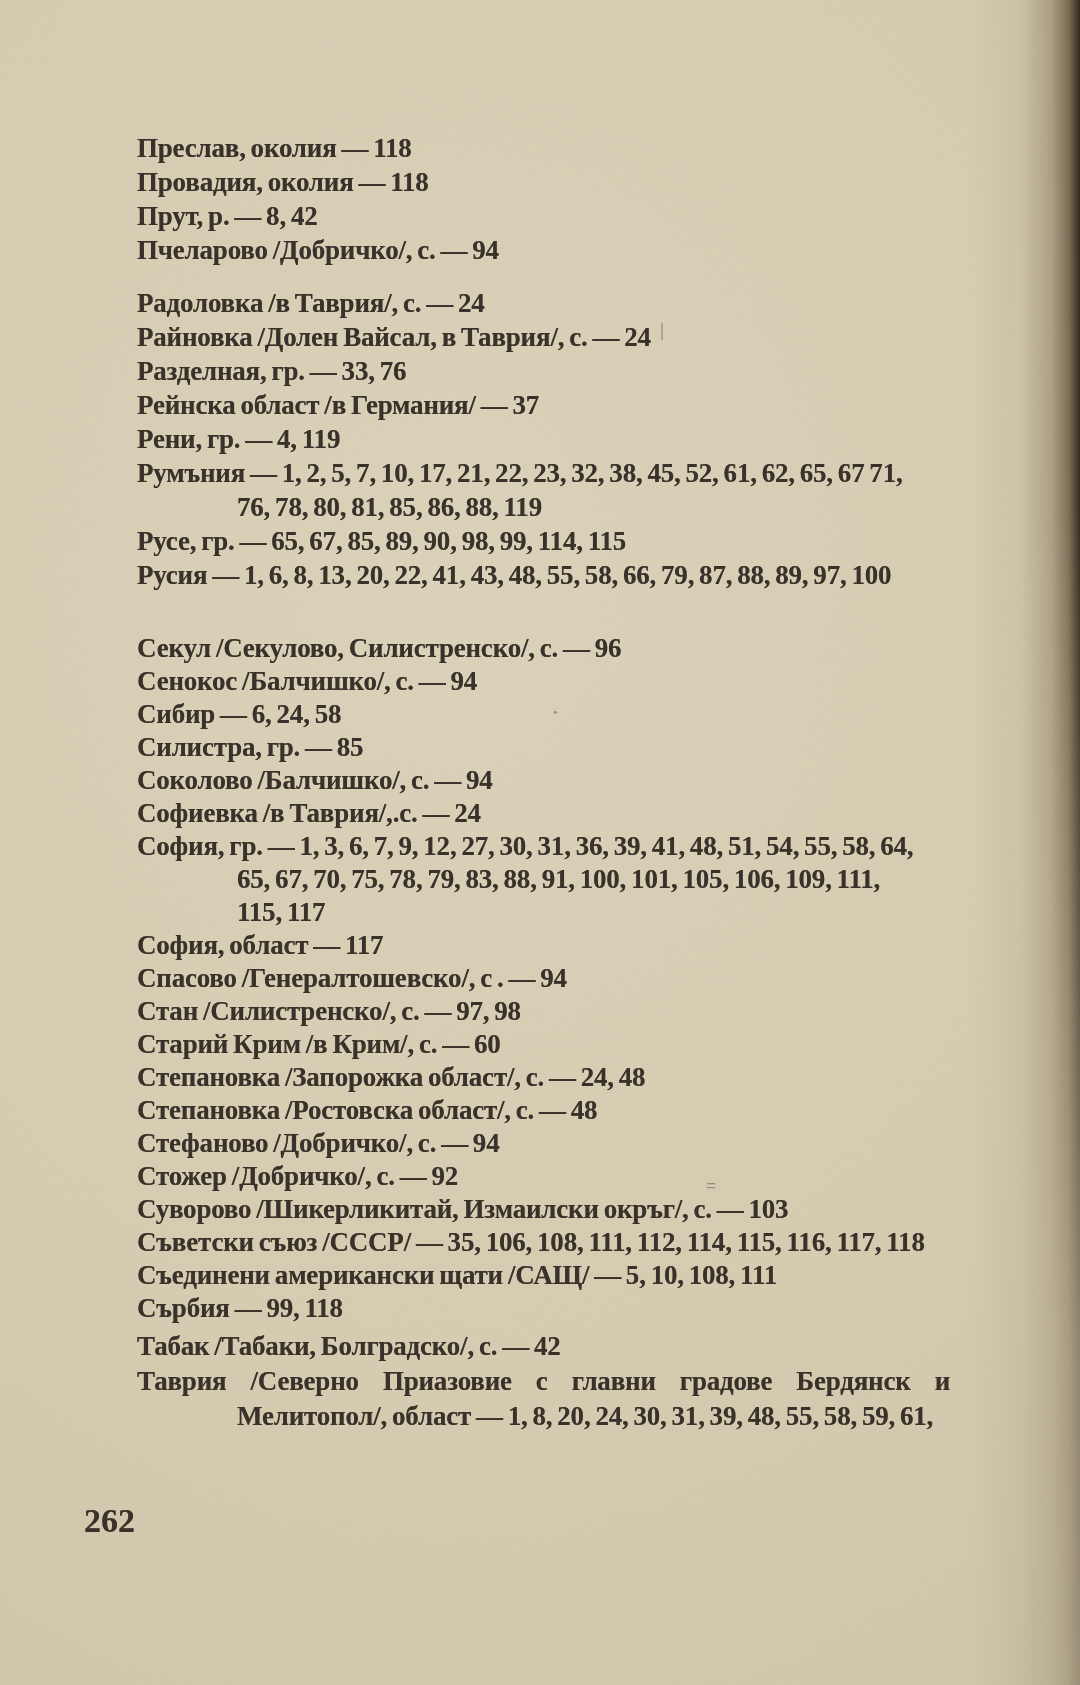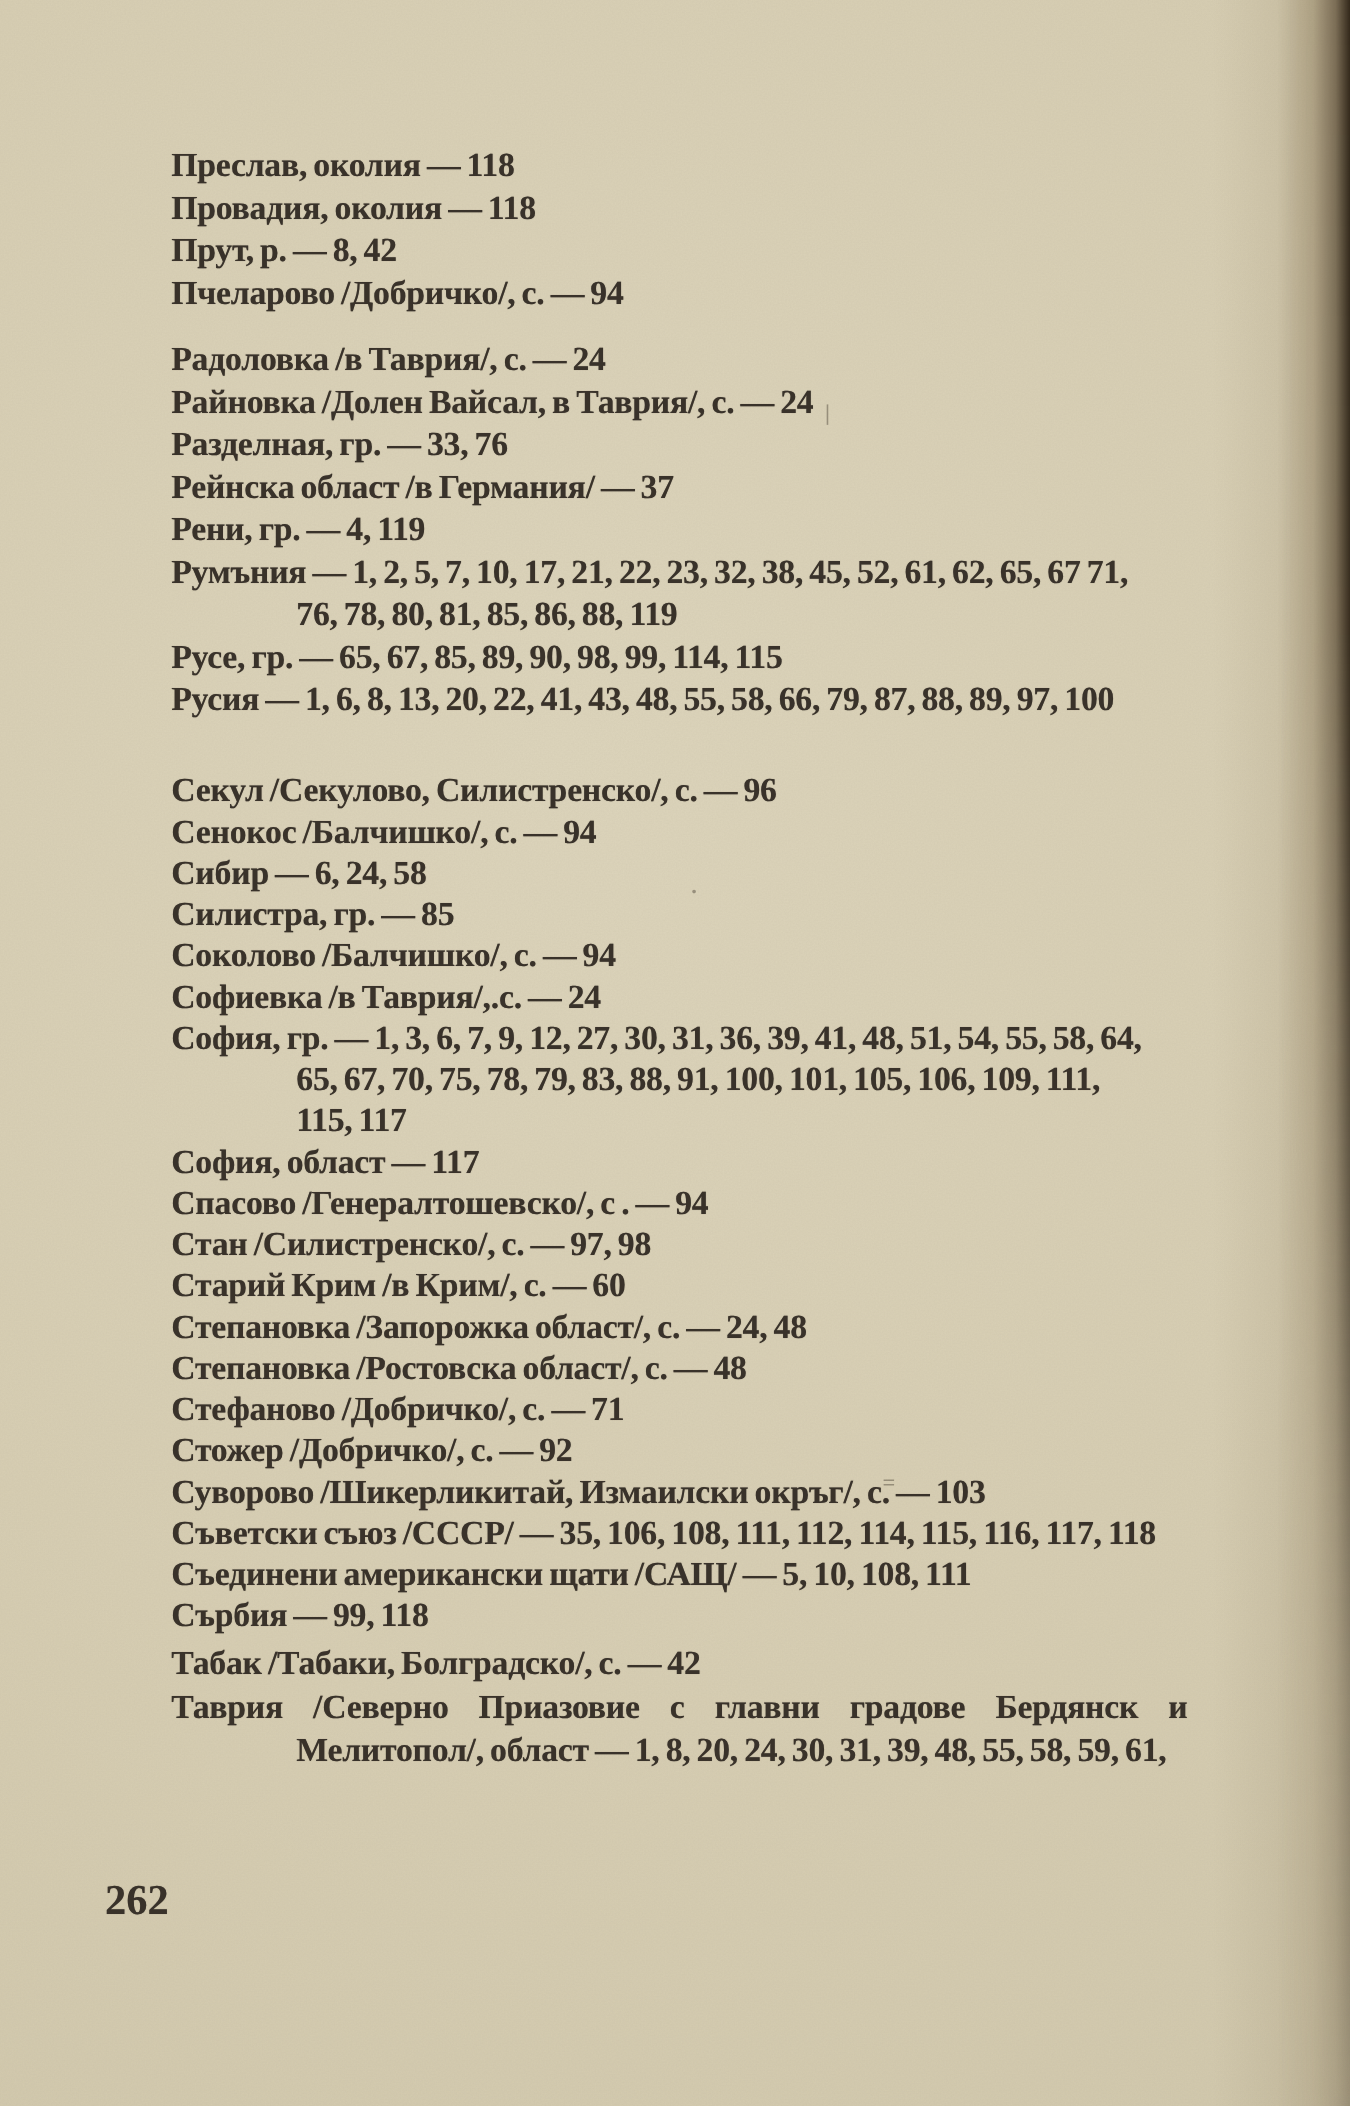--- a/index.html
+++ b/index.html
@@ -9,21 +9,21 @@
     overflow:hidden;
     background:radial-gradient(120% 90% at 42% 35%, #ddd5bc 0%, #d7ceb3 52%, #cfc6aa 100%);
     font-family:"Liberation Serif","DejaVu Serif",serif;
     color:#39322a;
   }
   .grain{
     position:absolute;left:0;top:0;width:100%;height:100%;
     pointer-events:none;
   }
   .content{
-    position:absolute;left:137px;top:115px;width:843px;
+    position:absolute;left:137px;top:131px;width:843px;
     font-size:27px;font-weight:700;
     letter-spacing:-0.2px;
     text-shadow:0 0 0.6px rgba(57,50,42,0.55);
     white-space:nowrap;
   }
   .section .line{line-height:var(--lh,34px);word-spacing:-0.06em;}
   .section-P{--lh:34px;}
   .section-R{--lh:34px;margin-top:19px;}
   .section-S{--lh:33px;margin-top:40px;}
   .section-T{--lh:35px;margin-top:4px;}
@@ -97,21 +97,21 @@
         <div class="line">Софиевка /в Таврия/,.с. — 24</div>
         <div class="line">София, гр. — 1, 3, 6, 7, 9, 12, 27, 30, 31, 36, 39, 41, 48, 51, 54, 55, 58, 64,</div>
         <div class="line cont">65, 67, 70, 75, 78, 79, 83, 88, 91, 100, 101, 105, 106, 109, 111,</div>
         <div class="line cont">115, 117</div>
         <div class="line">София, област — 117</div>
         <div class="line">Спасово /Генералтошевско/, с . — 94</div>
         <div class="line">Стан /Силистренско/, с. — 97, 98</div>
         <div class="line">Старий Крим /в Крим/, с. — 60</div>
         <div class="line">Степановка /Запорожка област/, с. — 24, 48</div>
         <div class="line">Степановка /Ростовска област/, с. — 48</div>
-        <div class="line">Стефаново /Добричко/, с. — 71</div>
+        <div class="line">Стефаново /Добричко/, с. — 94</div>
         <div class="line">Стожер /Добричко/, с. — 92</div>
         <div class="line">Суворово /Шикерликитай, Измаилски окръг/, с. — 103</div>
         <div class="line">Съветски съюз /СССР/ — 35, 106, 108, 111, 112, 114, 115, 116, 117, 118</div>
         <div class="line">Съединени американски щати /САЩ/ — 5, 10, 108, 111</div>
         <div class="line">Сърбия — 99, 118</div>
       </div>
       <div class="section section-T">
         <div class="line">Табак /Табаки, Болградско/, с. — 42</div>
         <div class="line spread">Таврия /Северно Приазовие с главни градове Бердянск и</div>
         <div class="line cont">Мелитопол/, област — 1, 8, 20, 24, 30, 31, 39, 48, 55, 58, 59, 61,</div>

